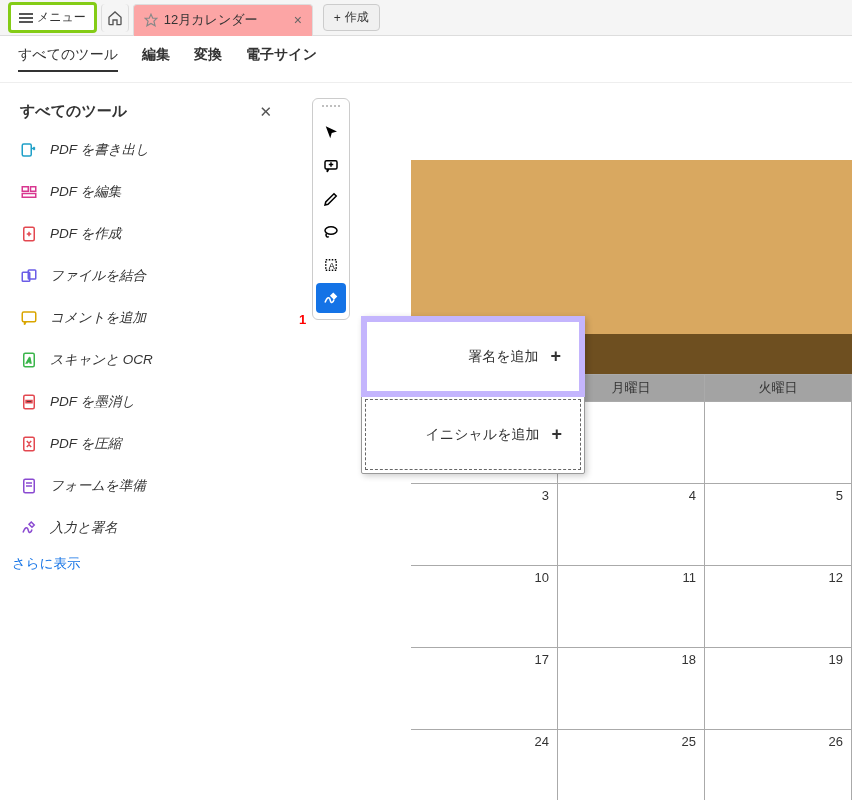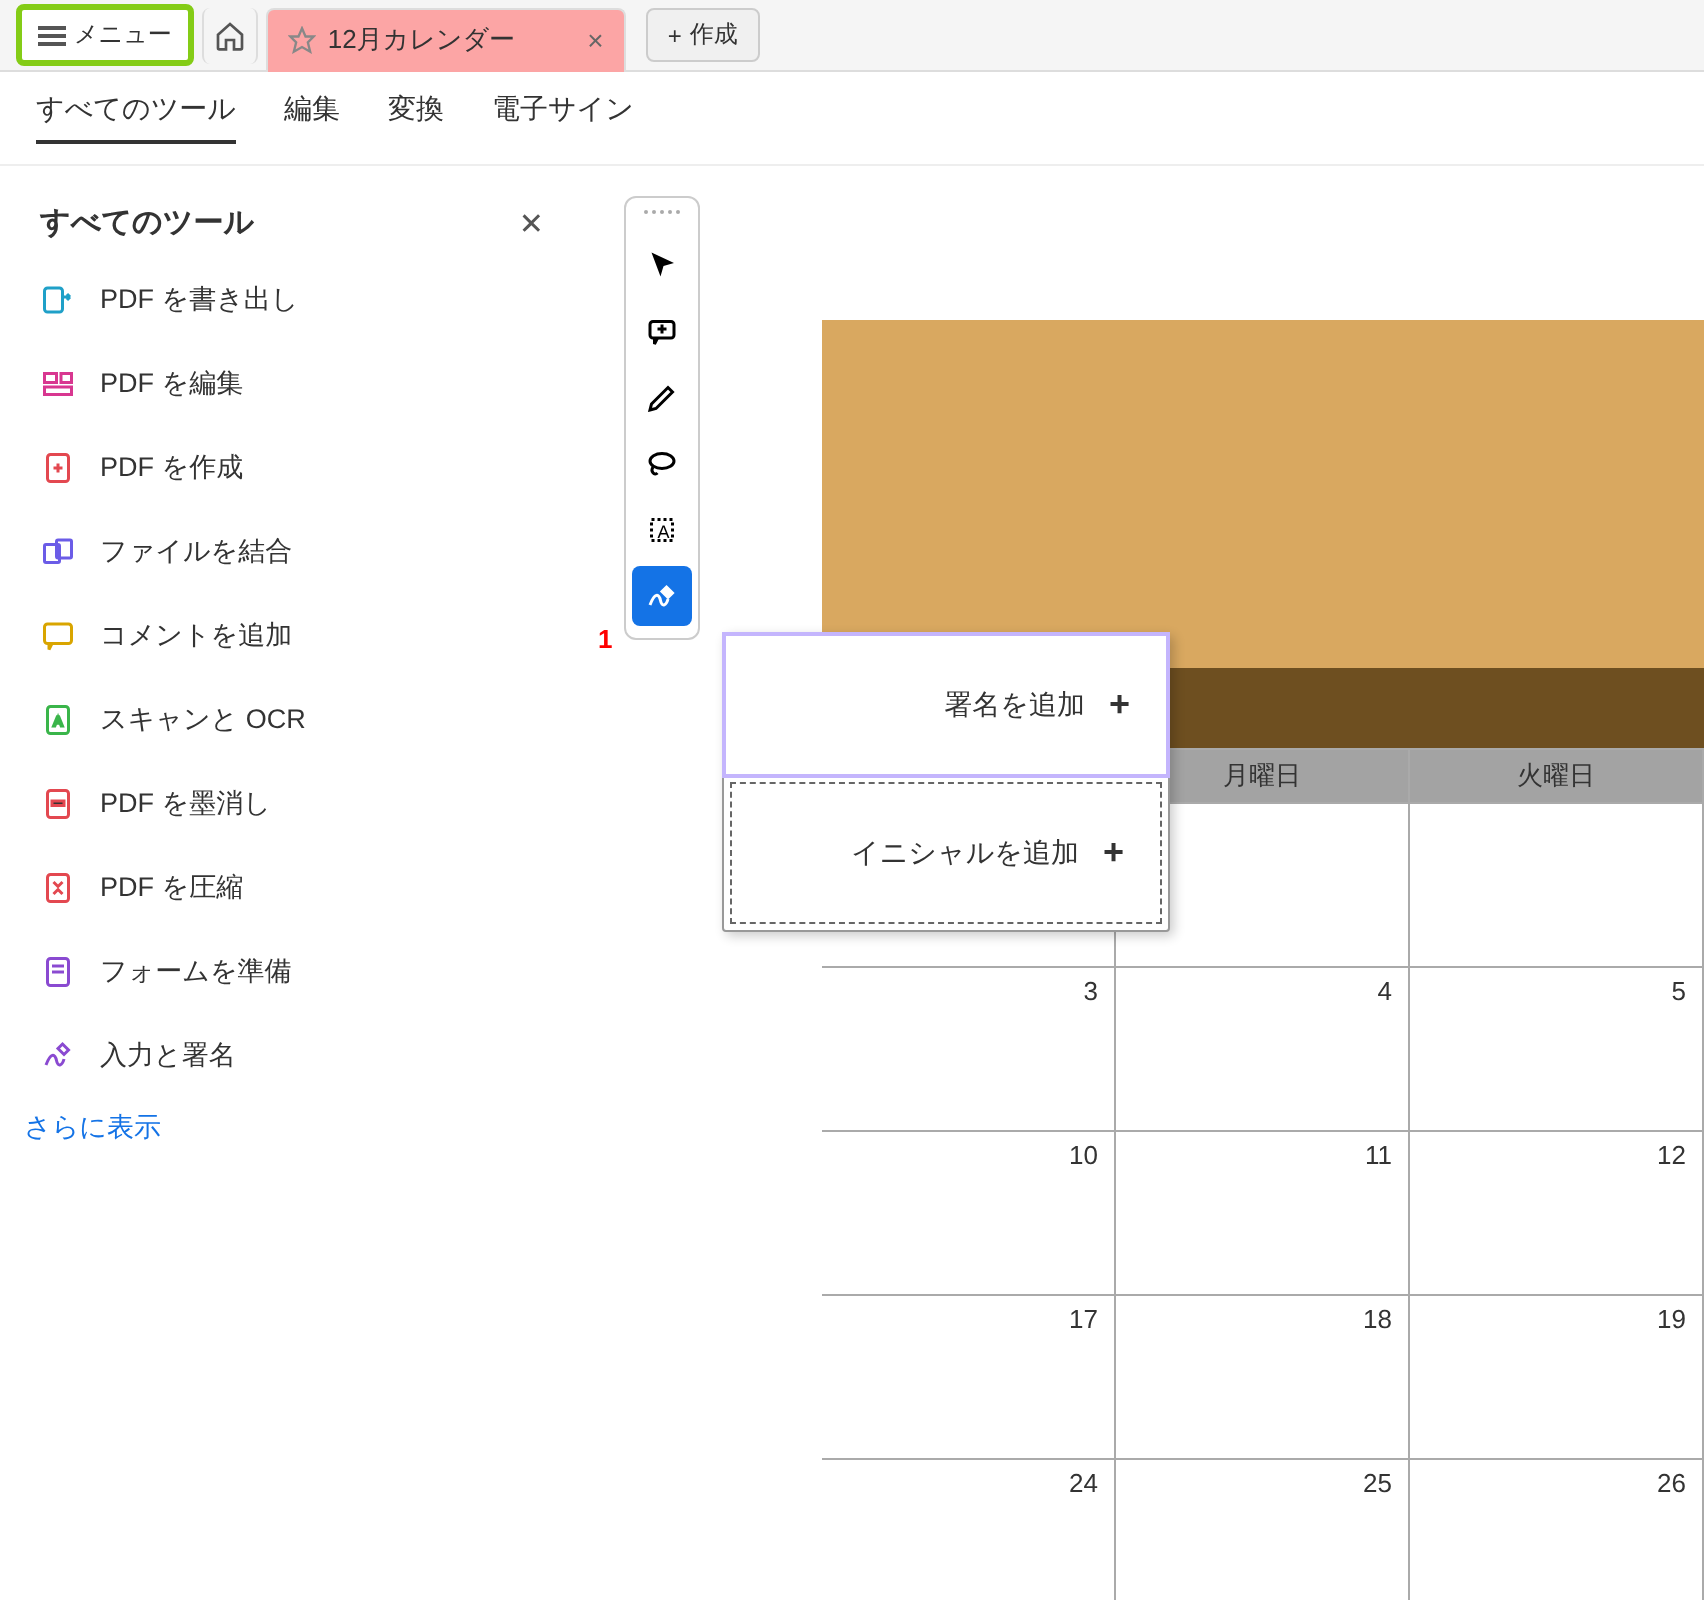--- a/index.html
+++ b/index.html
@@ -12,50 +12,50 @@
 .hamburger span { height: 2px; background: #555; }
 .home-btn { width: 28px; height: 28px; display: flex; align-items: center; justify-content: center; border-radius: 4px; cursor: pointer; border-left: 1px solid #ddd; border-right: 1px solid #ddd; padding: 0 4px;}
 .home-svg { width:16px; height:16px; }
 .tab { display: flex; align-items: center; gap: 6px; background: #fca5a5; height: 32px; padding: 0 10px; border-radius: 4px 4px 0 0; border: 1px solid #ddd; border-bottom: none; margin-top: 4px; min-width: 180px; }
 .star { width: 14px; height: 14px; }
 .tab-close { margin-left: auto; cursor: pointer; font-size: 14px; color: #666; }
 .create-btn { display: flex; align-items: center; gap: 4px; padding: 4px 10px; border: 1px solid #ccc; border-radius: 4px; background: #f0f0f0; cursor: pointer; font-size: 12px; margin-left: 6px; }
 
 
 .secondbar { display: flex; gap: 24px; padding: 10px 18px; border-bottom: 1px solid #eee; }
-.secondbar span { cursor: pointer; color: #333; font-size: 14px; }
+.secondbar span { cursor: pointer; color: #333; font-size: 14px; font-weight: bold; }
 .secondbar span.active { border-bottom: 2px solid #333; padding-bottom: 6px; font-weight: 500; }
 
 
 .sidebar { position: absolute; left: 0; top: 88px; width: 290px; padding: 14px 10px; }
 .panel-header { display: flex; align-items: center; justify-content: space-between; padding: 0 8px 10px 10px; }
 .panel-title { font-weight: bold; font-size: 15px; }
 .close-x { cursor: pointer; color: #555; font-size: 15px; }
 .tool-list { display: flex; flex-direction: column; gap: 4px; }
-.tool-item { display: flex; align-items: flex-start; gap: 12px; padding: 10px 10px; cursor: pointer; border-radius: 4px; font-size: 13.5px; }
+.tool-item { display: flex; align-items: flex-start; gap: 12px; padding: 10px 10px; cursor: pointer; border-radius: 4px; font-size: 13.5px; font-style: italic; }
 .tool-icon { width: 18px; height: 18px; flex-shrink: 0; }
 .show-more { color: #1473e6; cursor: pointer; padding: 8px 2px; font-size: 13.5px; }
 
 
 .vtoolbar { position: absolute; left: 312px; top: 98px; width: 38px; background: #fff; border: 1px solid #ccc; border-radius: 6px; display: flex; flex-direction: column; align-items: center; padding: 6px 0; gap: 3px; }
 .vtool-grip { width: 20px; height: 6px; display:flex; justify-content:center; gap:2px; margin-bottom:4px;}
 .vtool-grip span{ width:2px; height:2px; background:#aaa; border-radius:50%;}
 .vtool { width: 30px; height: 30px; display: flex; align-items: center; justify-content: center; cursor: pointer; border-radius: 4px; }
 .vtool.active { background: #1473e6; }
 .vtool svg { width: 18px; height: 18px; }
 
 
 .anno { position: absolute; color: #ff0000; font-weight: bold; font-size: 13px; }
 .anno1 { left: 299px; top: 312px; }
 .anno2 { left: 578px; top: 304px; }
 
 
 .sign-popup { position: absolute; left: 361px; top: 316px; width: 224px; background: #fff; border: 1px solid #999; border-radius: 2px; box-shadow: 2px 2px 6px rgba(0,0,0,0.2); }
 .popup-item { display: flex; align-items: center; justify-content: flex-end; gap: 12px; padding: 24px 18px; cursor: pointer; font-size: 14px; }
-.popup-item.highlight { border: 2px solid #c4b5fd; margin: -1px; }
+.popup-item.highlight { border: 6px solid #c4b5fd; margin: -1px; }
 .popup-item.dashed { border: 1px dashed #666; margin: 3px; }
 .plus { font-size: 18px; font-weight: bold; color: #333; }
 
 
 .docview { position: absolute; left: 411px; top: 160px; right: 0; bottom: 0; background: #fff; overflow: hidden; }
 .cal-header-top { height: 174px; background: #d9a860; }
 .cal-header-mid { height: 40px; background: #6e4f20; }
 .cal-header-days { display: flex; height: 28px; }
 .cal-header-days div { flex: 1; border: 1px solid #aaa; border-left: none; display: flex; align-items: center; justify-content: center; font-size: 13px; background: #a3a3a3; }
 .cal-grid { }

